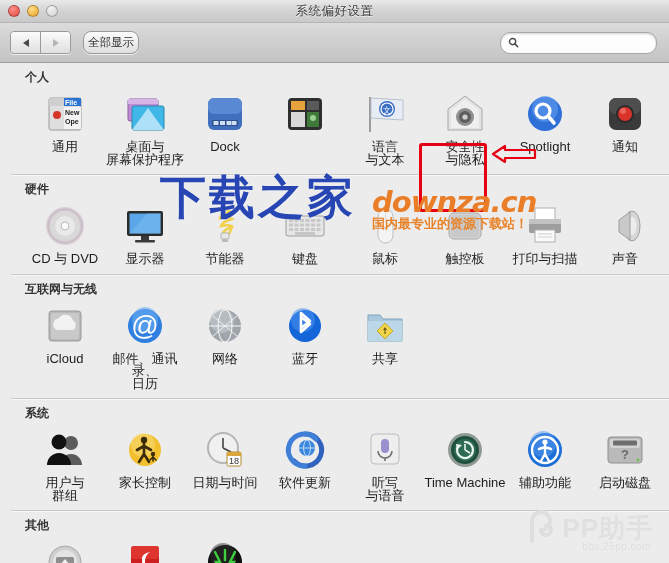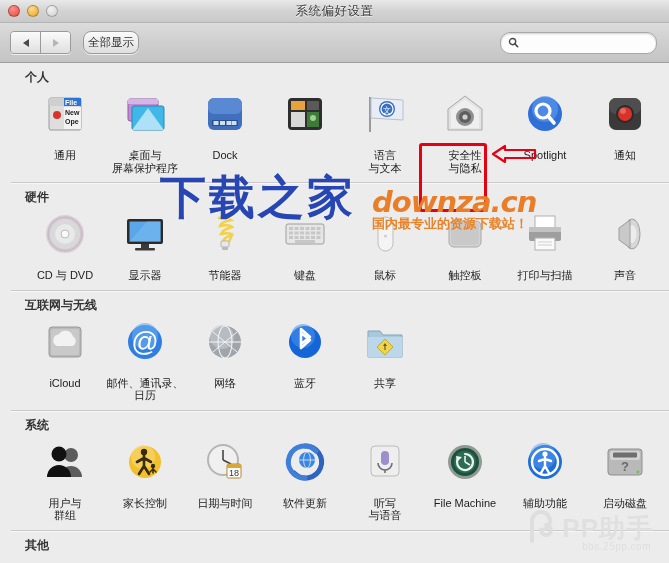--- a/index.html
+++ b/index.html
@@ -78,21 +78,21 @@
     font-size:12px;color:#333;font-weight:bold;
     padding:6px 0 2px 14px;
   }
   .row{display:flex;padding:0 0 6px 14px;}
   .pane{
     width:80px;display:flex;flex-direction:column;align-items:center;
     text-align:center;
   }
   .glyph{width:48px;height:48px;margin-top:2px;position:relative;}
   .cap{
-    font-size:11px;color:#1d1d1d;line-height:12.5px;margin-top:11px;
+    font-size:13px;color:#1d1d1d;line-height:12.5px;margin-top:3px;
     width:84px;
   }
   .divider{height:1px;background:#c9c9c9;box-shadow:0 1px 0 #f7f7f7;margin:2px 0 0 0;}
   
   .wm{position:absolute;pointer-events:none;user-select:none;}
   .wm-blue{
     left:160px;top:104px;font-size:46px;font-weight:bold;color:#2746b4;
     letter-spacing:3px;font-family:"DejaVu Sans",sans-serif;
     text-shadow:1px 1px 0 rgba(255,255,255,.25);
   }
@@ -540,21 +540,21 @@
             <svg width="48" height="48" viewBox="0 0 48 48">
               <circle cx="24" cy="24" r="17" fill="#8f9a92"></circle>
               <circle cx="24" cy="24" r="14" fill="#1f4f3e"></circle>
               <circle cx="24" cy="24" r="11" fill="#2e6b54"></circle>
               <path d="M24 16 a8 8 0 1 1 -7 4" fill="none" stroke="#eaf5ef" stroke-width="2.2" stroke-linecap="round"></path>
               <polygon points="15,18 21,19 16,24" fill="#eaf5ef"></polygon>
               <line x1="24" y1="24" x2="24" y2="18" stroke="#eaf5ef" stroke-width="1.6"></line>
               <line x1="24" y1="24" x2="29" y2="27" stroke="#eaf5ef" stroke-width="1.6"></line>
             </svg>
           </div>
-          <div class="cap">File Machine</div>
+          <div class="cap">Time Machine</div>
         </div>
 
         <div class="pane">
           <div class="glyph">
             <svg width="48" height="48" viewBox="0 0 48 48">
               <circle cx="24" cy="24" r="17" fill="#1d6fd8"></circle>
               <circle cx="22" cy="18" r="13" fill="#5b9cee" opacity=".5"></circle>
               <circle cx="24" cy="24" r="13" fill="none" stroke="#fff" stroke-width="2.4"></circle>
               <circle cx="24" cy="16" r="2.6" fill="#fff"></circle>
               <path d="M24 19 L24 28 M24 21 L18 23 M24 21 L30 23 M24 28 L20 35 M24 28 L28 35" stroke="#fff" stroke-width="2.4" stroke-linecap="round" fill="none"></path>

